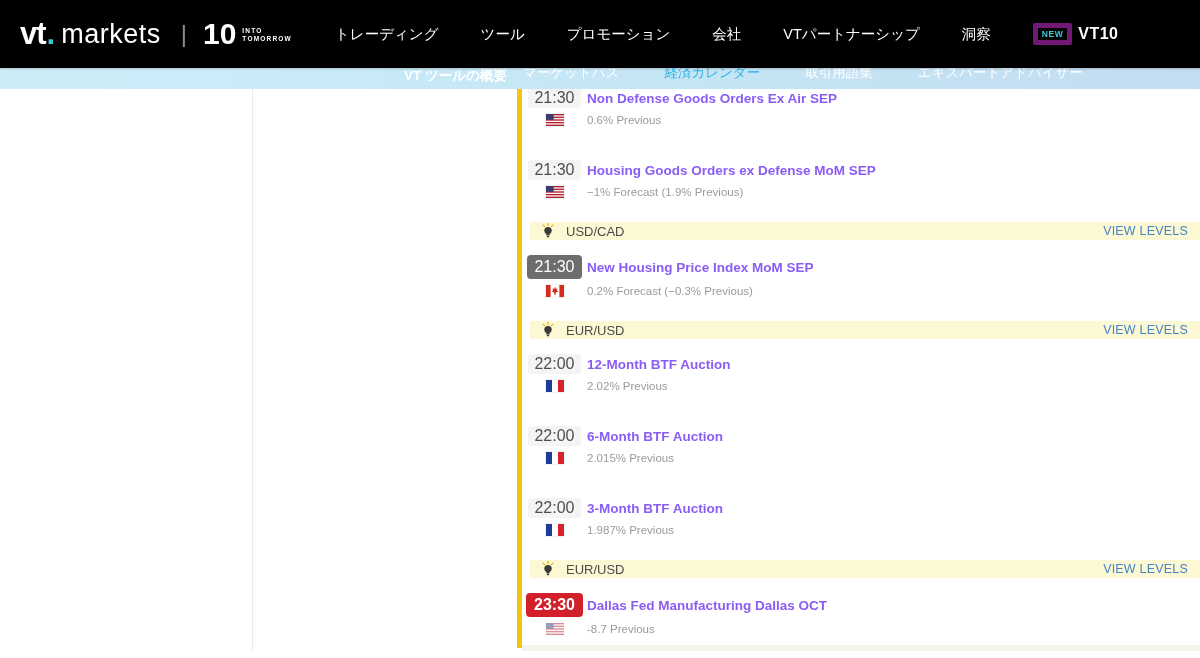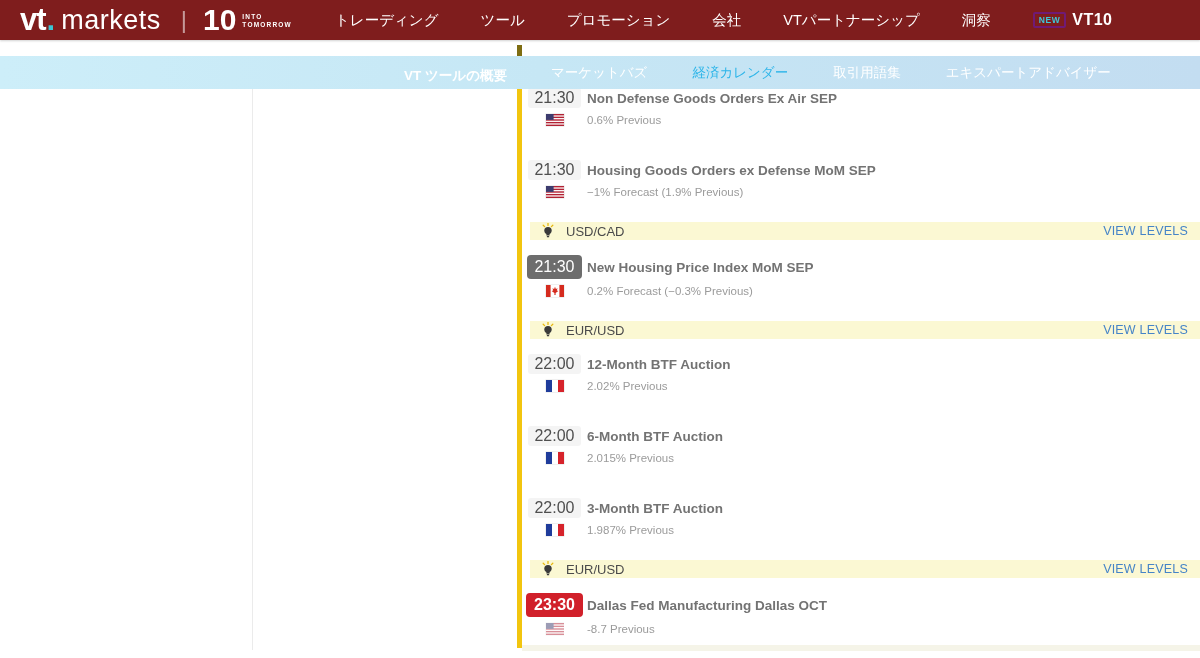--- a/index.html
+++ b/index.html
@@ -1,44 +1,44 @@
 <!DOCTYPE html>
 <html><head>
 <meta charset="utf-8">
 <style>
   * { margin:0; padding:0; box-sizing:border-box; }
   html,body { width:1200px; height:658px; overflow:hidden; background:#fff;
               font-family:"Liberation Sans","DejaVu Sans",sans-serif; }
   .page { position:relative; width:1200px; height:658px; background:#fff; overflow:hidden; }
 
   
-  .header { position:absolute; left:0; top:0; width:1200px; height:40px; background:#7f1d1d;
+  .header { position:absolute; left:0; top:0; width:1200px; height:68px; background:#000000;
             display:flex; align-items:center; z-index:30; box-shadow:0 1px 2px rgba(0,0,0,.18); }
   .logo-group { display:flex; align-items:center; margin-left:20px; }
   .logo-vt { color:#fff; font-size:31px; font-weight:bold; letter-spacing:-1px; }
   .logo-dot { color:#3bc6d4; font-size:31px; font-weight:bold; margin-left:1px; }
   .logo-markets { color:#fff; font-size:27px; font-weight:300; margin-left:6px; letter-spacing:.5px; }
   .logo-sep { color:rgba(255,255,255,.55); font-size:24px; font-weight:200; margin:0 16px 0 20px; }
   .logo-ten { color:#fff; font-size:30px; font-weight:bold; letter-spacing:0; }
   .logo-tagline { color:#fff; font-size:6.5px; font-weight:bold; letter-spacing:1.2px; line-height:8px;
                   margin-left:6px; margin-top:2px; }
   .header-nav { position:absolute; left:335px; top:0; height:100%; display:flex; align-items:center; gap:42px;text-align:right; }
   .nav-item { color:#fff; font-size:14.5px; white-space:nowrap; cursor:pointer; }
   .nav-vt10 { display:flex; align-items:center; gap:6px; cursor:pointer; }
-  .new-badge { color:#3ec8d8; border:2px solid #701a75; font-size:8.5px; font-weight:bold;
+  .new-badge { color:#3ec8d8; border:5px solid #701a75; font-size:8.5px; font-weight:bold;
                padding:1px 4px; border-radius:2px; letter-spacing:.5px; }
   .vt10-label { color:#fff; font-size:16px; font-weight:bold; letter-spacing:.5px; }
 
   
   .subnav { position:absolute; left:0; top:56px; width:1200px; height:33px;
             background:linear-gradient(90deg,#cdeef9 0%,#c6e7f5 45%,#c3ddf1 100%); z-index:20; }
   .overview-label { position:absolute; left:340px; width:167px; top:0; height:39px;
                     display:flex; align-items:center; justify-content:flex-end;
                     color:#fff; font-size:13.5px; font-weight:bold; }
-  .subnav-tabs { position:absolute; left:551px; top:0; height:33px; display:flex; align-items:center; gap:45px; }
+  .subnav-tabs { position:absolute; left:523px; top:0; height:33px; display:flex; align-items:center; gap:45px; }
   .subnav-tab { color:#fff; font-size:13.5px; white-space:nowrap; cursor:pointer; }
   .subnav-tab.active { color:#2db5e9; }
 
   
   .left-divider { position:absolute; left:252px; top:89px; width:1px; height:561px; background:#ebebeb; }
 
   
   .calendar { position:absolute; left:517px; top:0; right:0; bottom:0; }
   .gold-bar { position:absolute; left:0; top:45px; width:5px; height:603px;
               background:linear-gradient(#7e6d12 0px,#7e6d12 11px,#b3a028 11px,#b3a028 43px,#f2c50f 43px,#f2c50f 100%); }
@@ -50,21 +50,21 @@
   .pair-label { color:#4a4a4a; font-size:13px; margin-left:11px; }
   .view-levels { margin-left:auto; color:#4584c7; font-size:12.5px; letter-spacing:.2px; cursor:pointer; }
 
   .row { margin-bottom:33px; }
   .row .l1 { display:flex; align-items:center; min-height:16px; }
   .row .l2 { display:flex; align-items:center; height:14px; margin-top:5px; }
   .time-col { width:65px; display:flex; justify-content:center; flex-shrink:0; }
   .time { font-size:16px; color:#4f4f4f; background:#f4f4f4; border-radius:3px; padding:1px 6px; white-space:nowrap; }
   .time.dark { background:#6d6d6d; color:#fff; padding:3px 7px; border-radius:4px; }
   .time.red  { background:#d1202a; color:#fff; font-weight:bold; padding:3px 8px; border-radius:4px; }
-  .title { font-size:13.5px; font-weight:bold; color:#737373; white-space:nowrap; }
+  .title { font-size:13.5px; font-weight:bold; color:#8b5cf6; white-space:nowrap; }
   .flag { display:inline-flex; line-height:0; }
   .flag svg { box-shadow:0 0 0 .5px rgba(0,0,0,.12); }
   .flag.faded { opacity:.5; }
   .detail { font-size:11.5px; color:#9b9b9b; white-space:nowrap; }
 
   .bottom-strip { position:absolute; left:5px; right:0; top:645px; height:6px; background:#f5f4e8; }
 </style>
 </head>
 <body>
 

